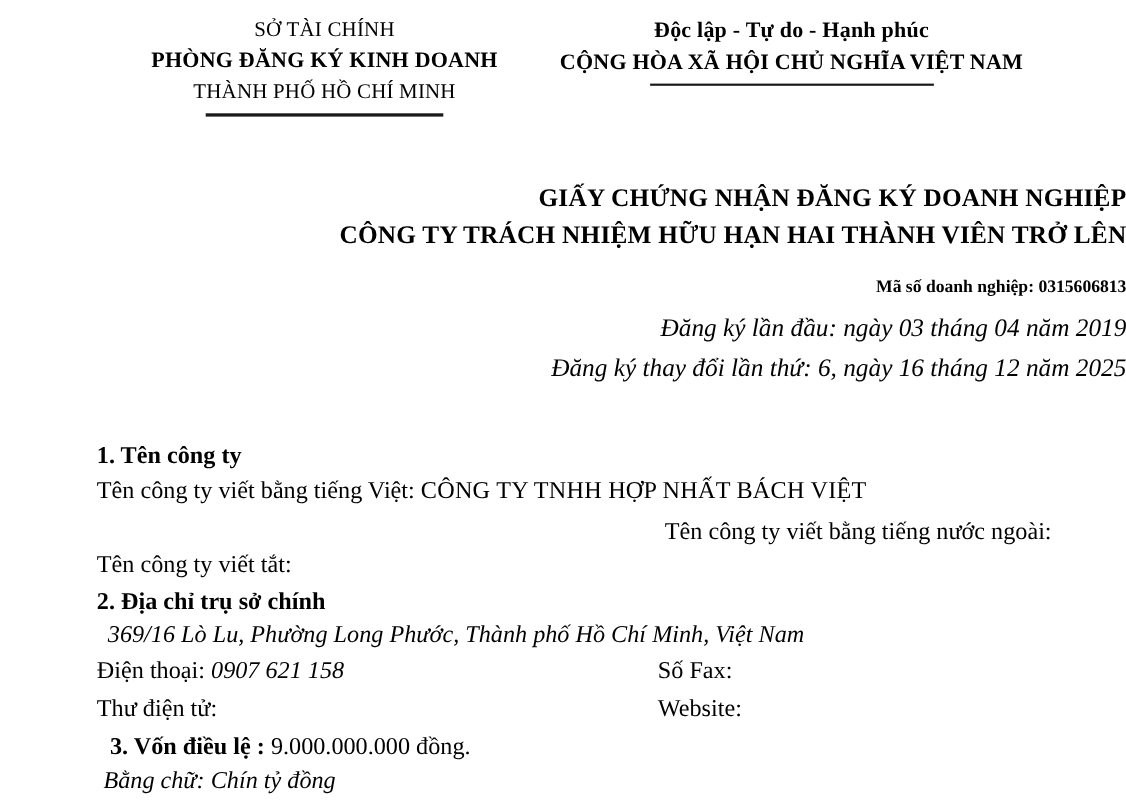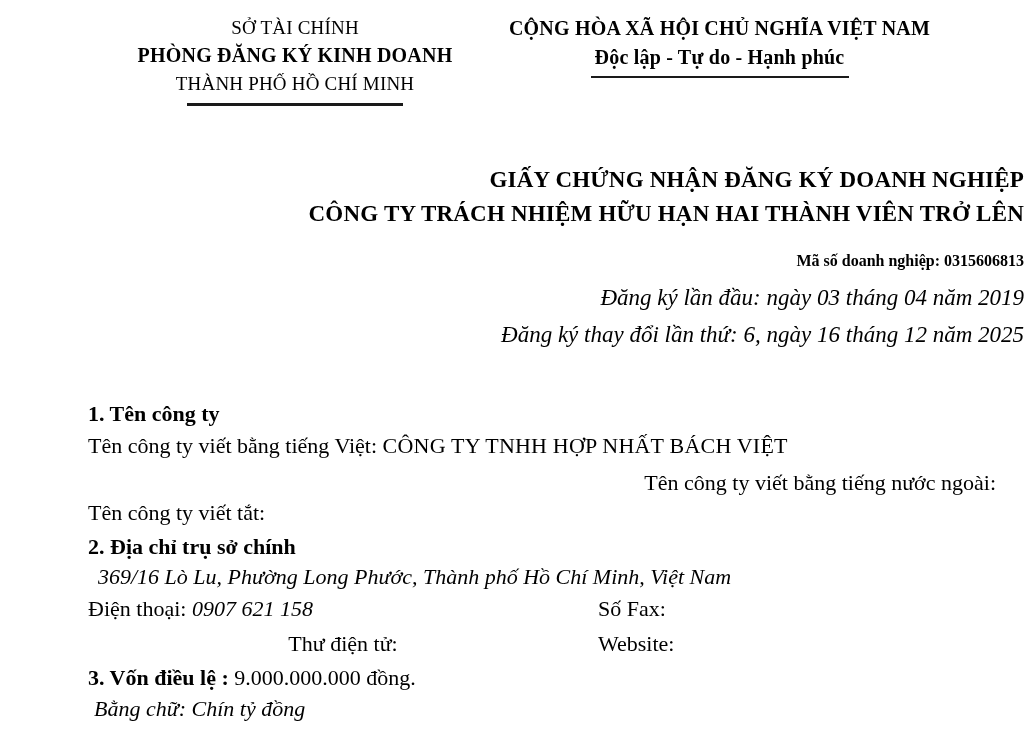--- a/index.html
+++ b/index.html
@@ -22,50 +22,50 @@
   .rule-right { width:258px; margin:4px auto 0; height:2px; }
 
   
   .title-block { margin-top:58px; text-align:right; }
   .t-main { font-weight:700; font-size:23px; line-height:32px; letter-spacing:0.2px; }
   .t-sub  { font-weight:700; font-size:23px; line-height:32px; margin-top:2px; letter-spacing:0.2px;padding-left:24px; }
   .t-code { font-weight:700; font-size:16px; line-height:30px; margin-top:16px; }
   .t-reg  { font-style:italic; font-size:23px; line-height:30px; margin-top:7px; }
 
   
-  .doc-body { margin-top:48px; padding-left:88px; padding-right:28px; font-size:22px; }
+  .doc-body { margin-top:48px; padding-left:88px; padding-right:68px; font-size:22px; }
   .sec-heading { font-weight:700; line-height:32px; }
   .line { line-height:32px; }
   .line-tight { line-height:30px; }
   .company-name { letter-spacing:0.2px; }
   .address-line { font-style:italic; padding-left:10px; line-height:30px; }
   .row { display:flex; }
   .row .cell-left { width:510px; }
   .row-phone { line-height:34px; }
-  .row-email { line-height:36px;text-align:center; }
+  .row-email { line-height:36px; }
   .italic { font-style:italic; }
-  .capital-line { line-height:32px; }
+  .capital-line { line-height:32px;margin-left:12px; }
   .capital-line .label { font-weight:700; }
   .inwords-line { font-style:italic; padding-left:6px; line-height:30px; }
 </style>
 </head>
 <body>
 
 <div class="page">
 
   <div class="header">
     <div class="h-left">
       <div class="h-line">SỞ TÀI CHÍNH</div>
       <div class="h-line bold">PHÒNG ĐĂNG KÝ KINH DOANH</div>
       <div class="h-line">THÀNH PHỐ HỒ CHÍ MINH</div>
       <div class="rule rule-left"></div>
     </div>
     <div class="h-right">
+      <div class="h-line bold">Độc lập - Tự do - Hạnh phúc</div>
       <div class="h-line bold">CỘNG HÒA XÃ HỘI CHỦ NGHĨA VIỆT NAM</div>
-      <div class="h-line bold">Độc lập - Tự do - Hạnh phúc</div>
       <div class="rule rule-right"></div>
     </div>
   </div>
 
   <div class="title-block">
     <div class="t-main">GIẤY CHỨNG NHẬN ĐĂNG KÝ DOANH NGHIỆP</div>
     <div class="t-sub">CÔNG TY TRÁCH NHIỆM HỮU HẠN HAI THÀNH VIÊN TRỞ LÊN</div>
     <div class="t-code">Mã số doanh nghiệp: 0315606813</div>
     <div class="t-reg">Đăng ký lần đầu: ngày 03 tháng 04 năm 2019</div>
     <div class="t-reg">Đăng ký thay đổi lần thứ: 6, ngày 16 tháng 12 năm 2025</div>

